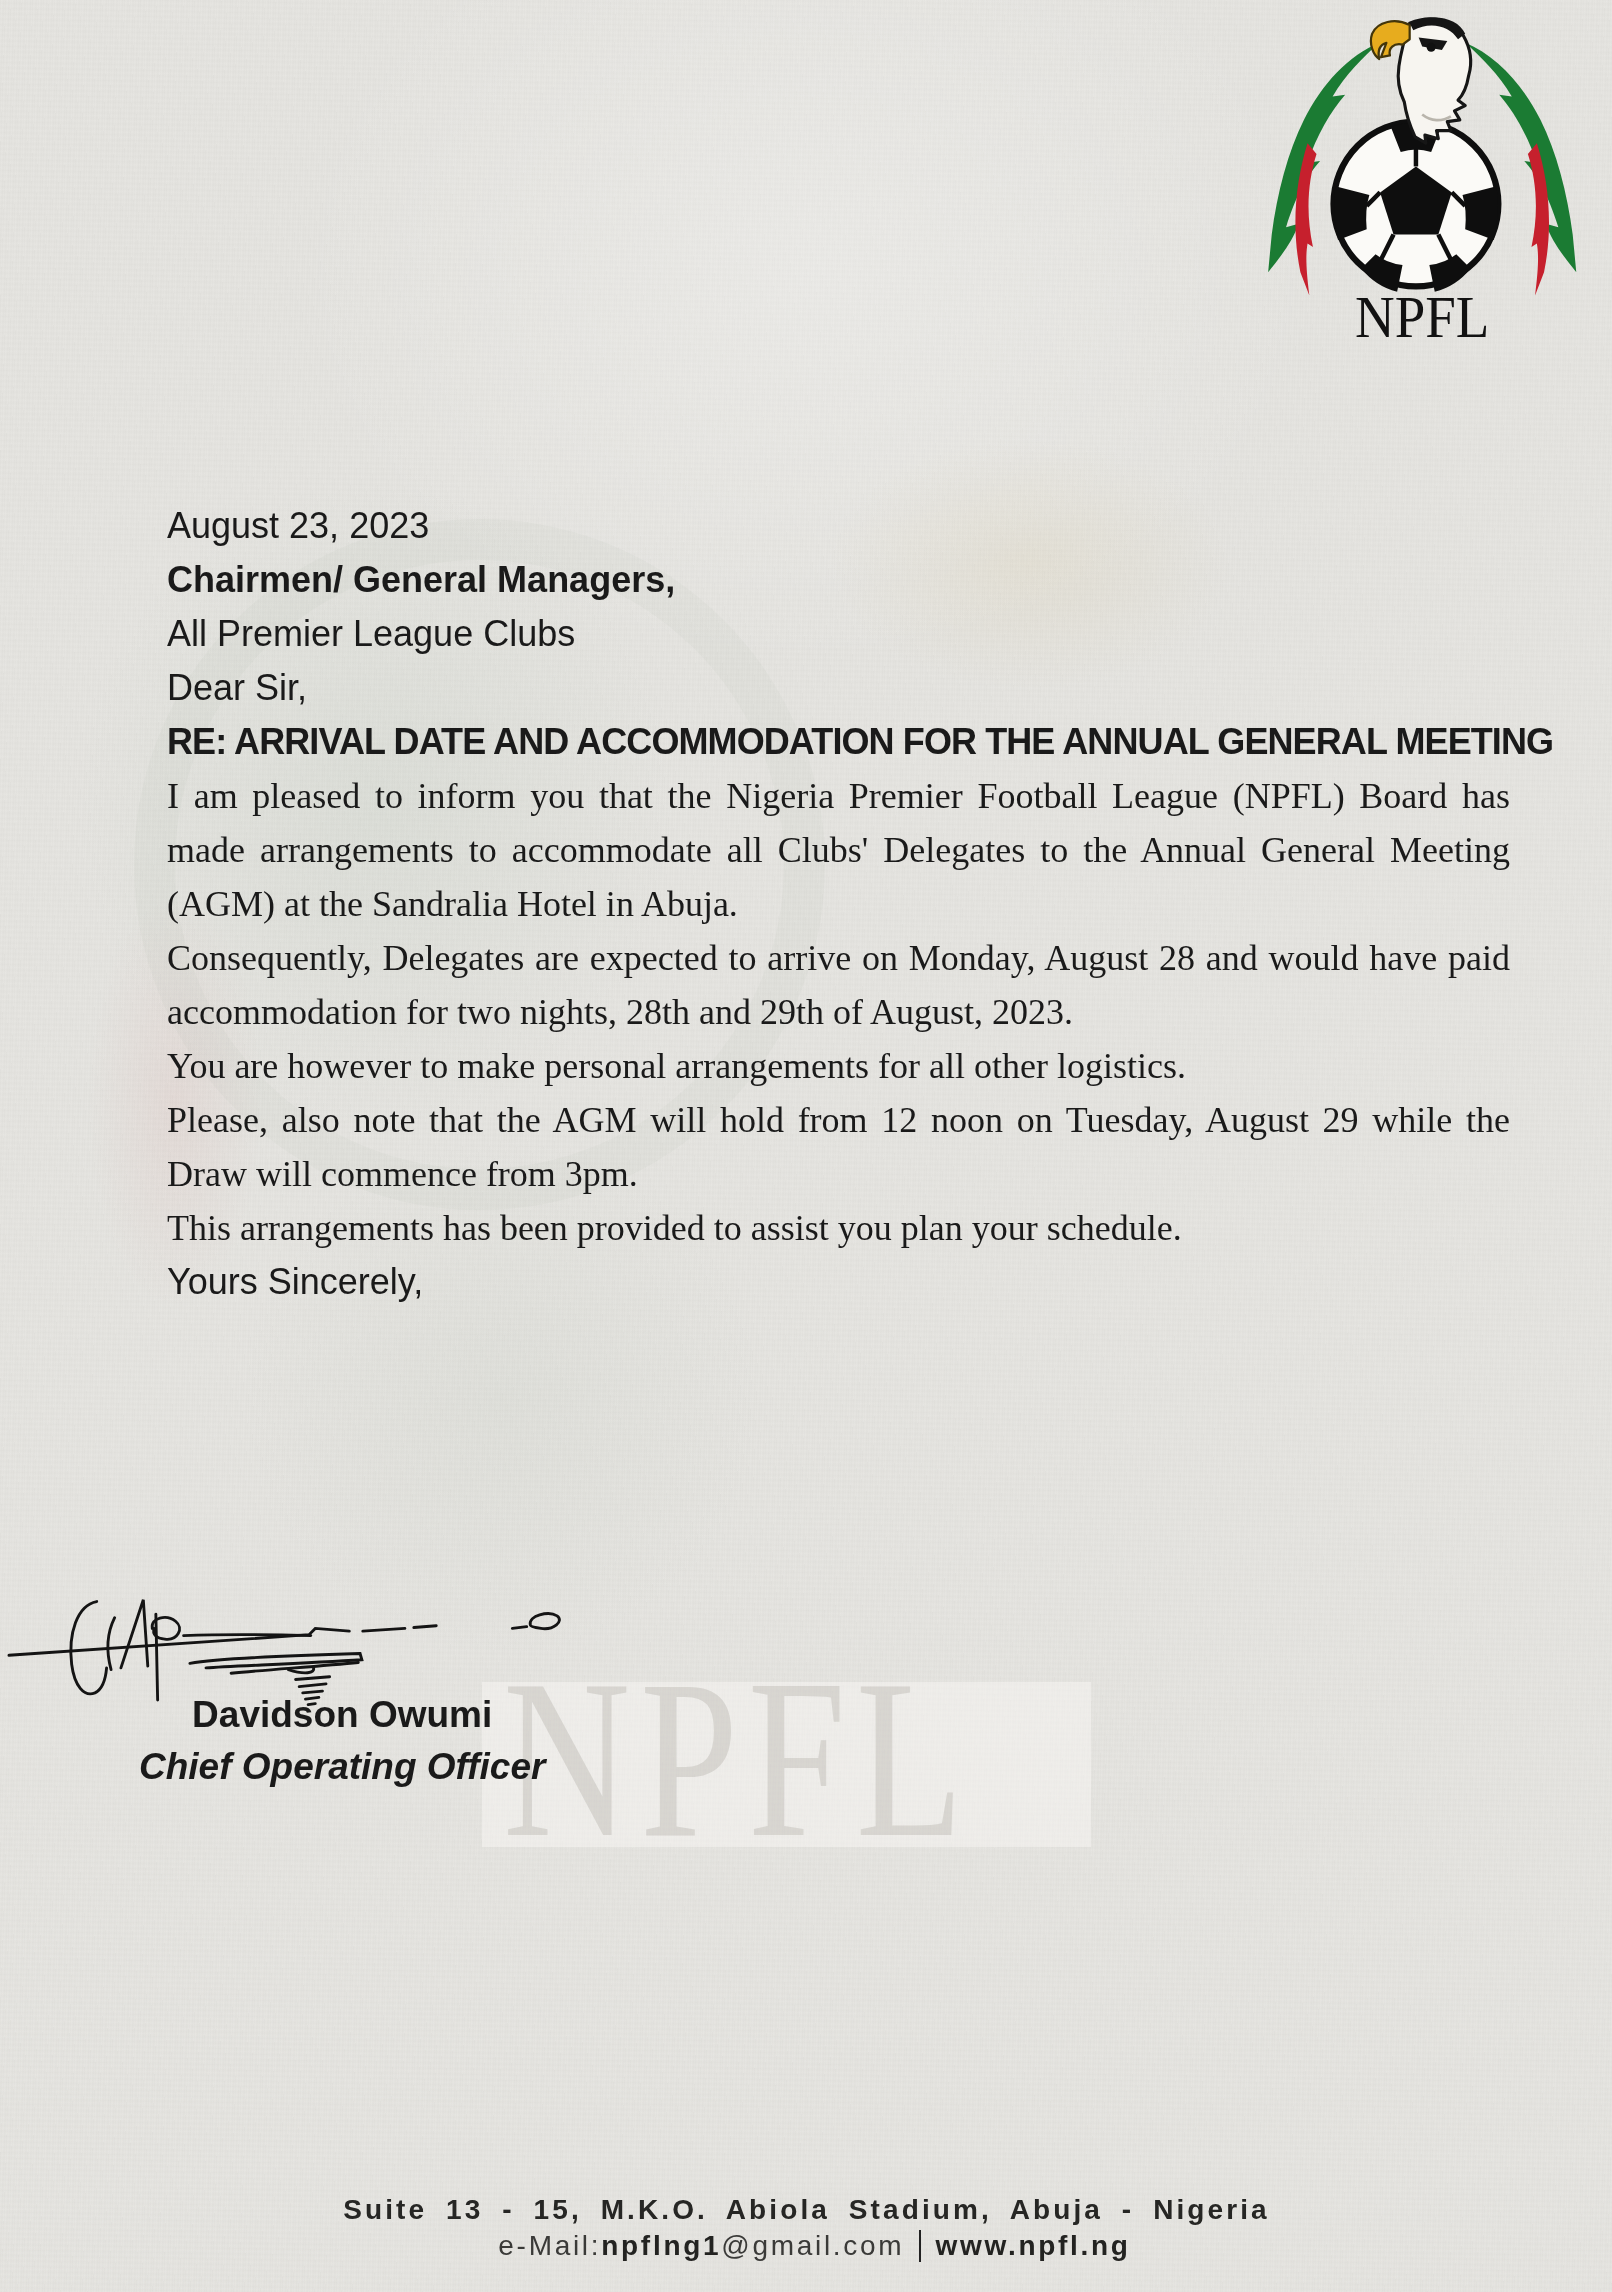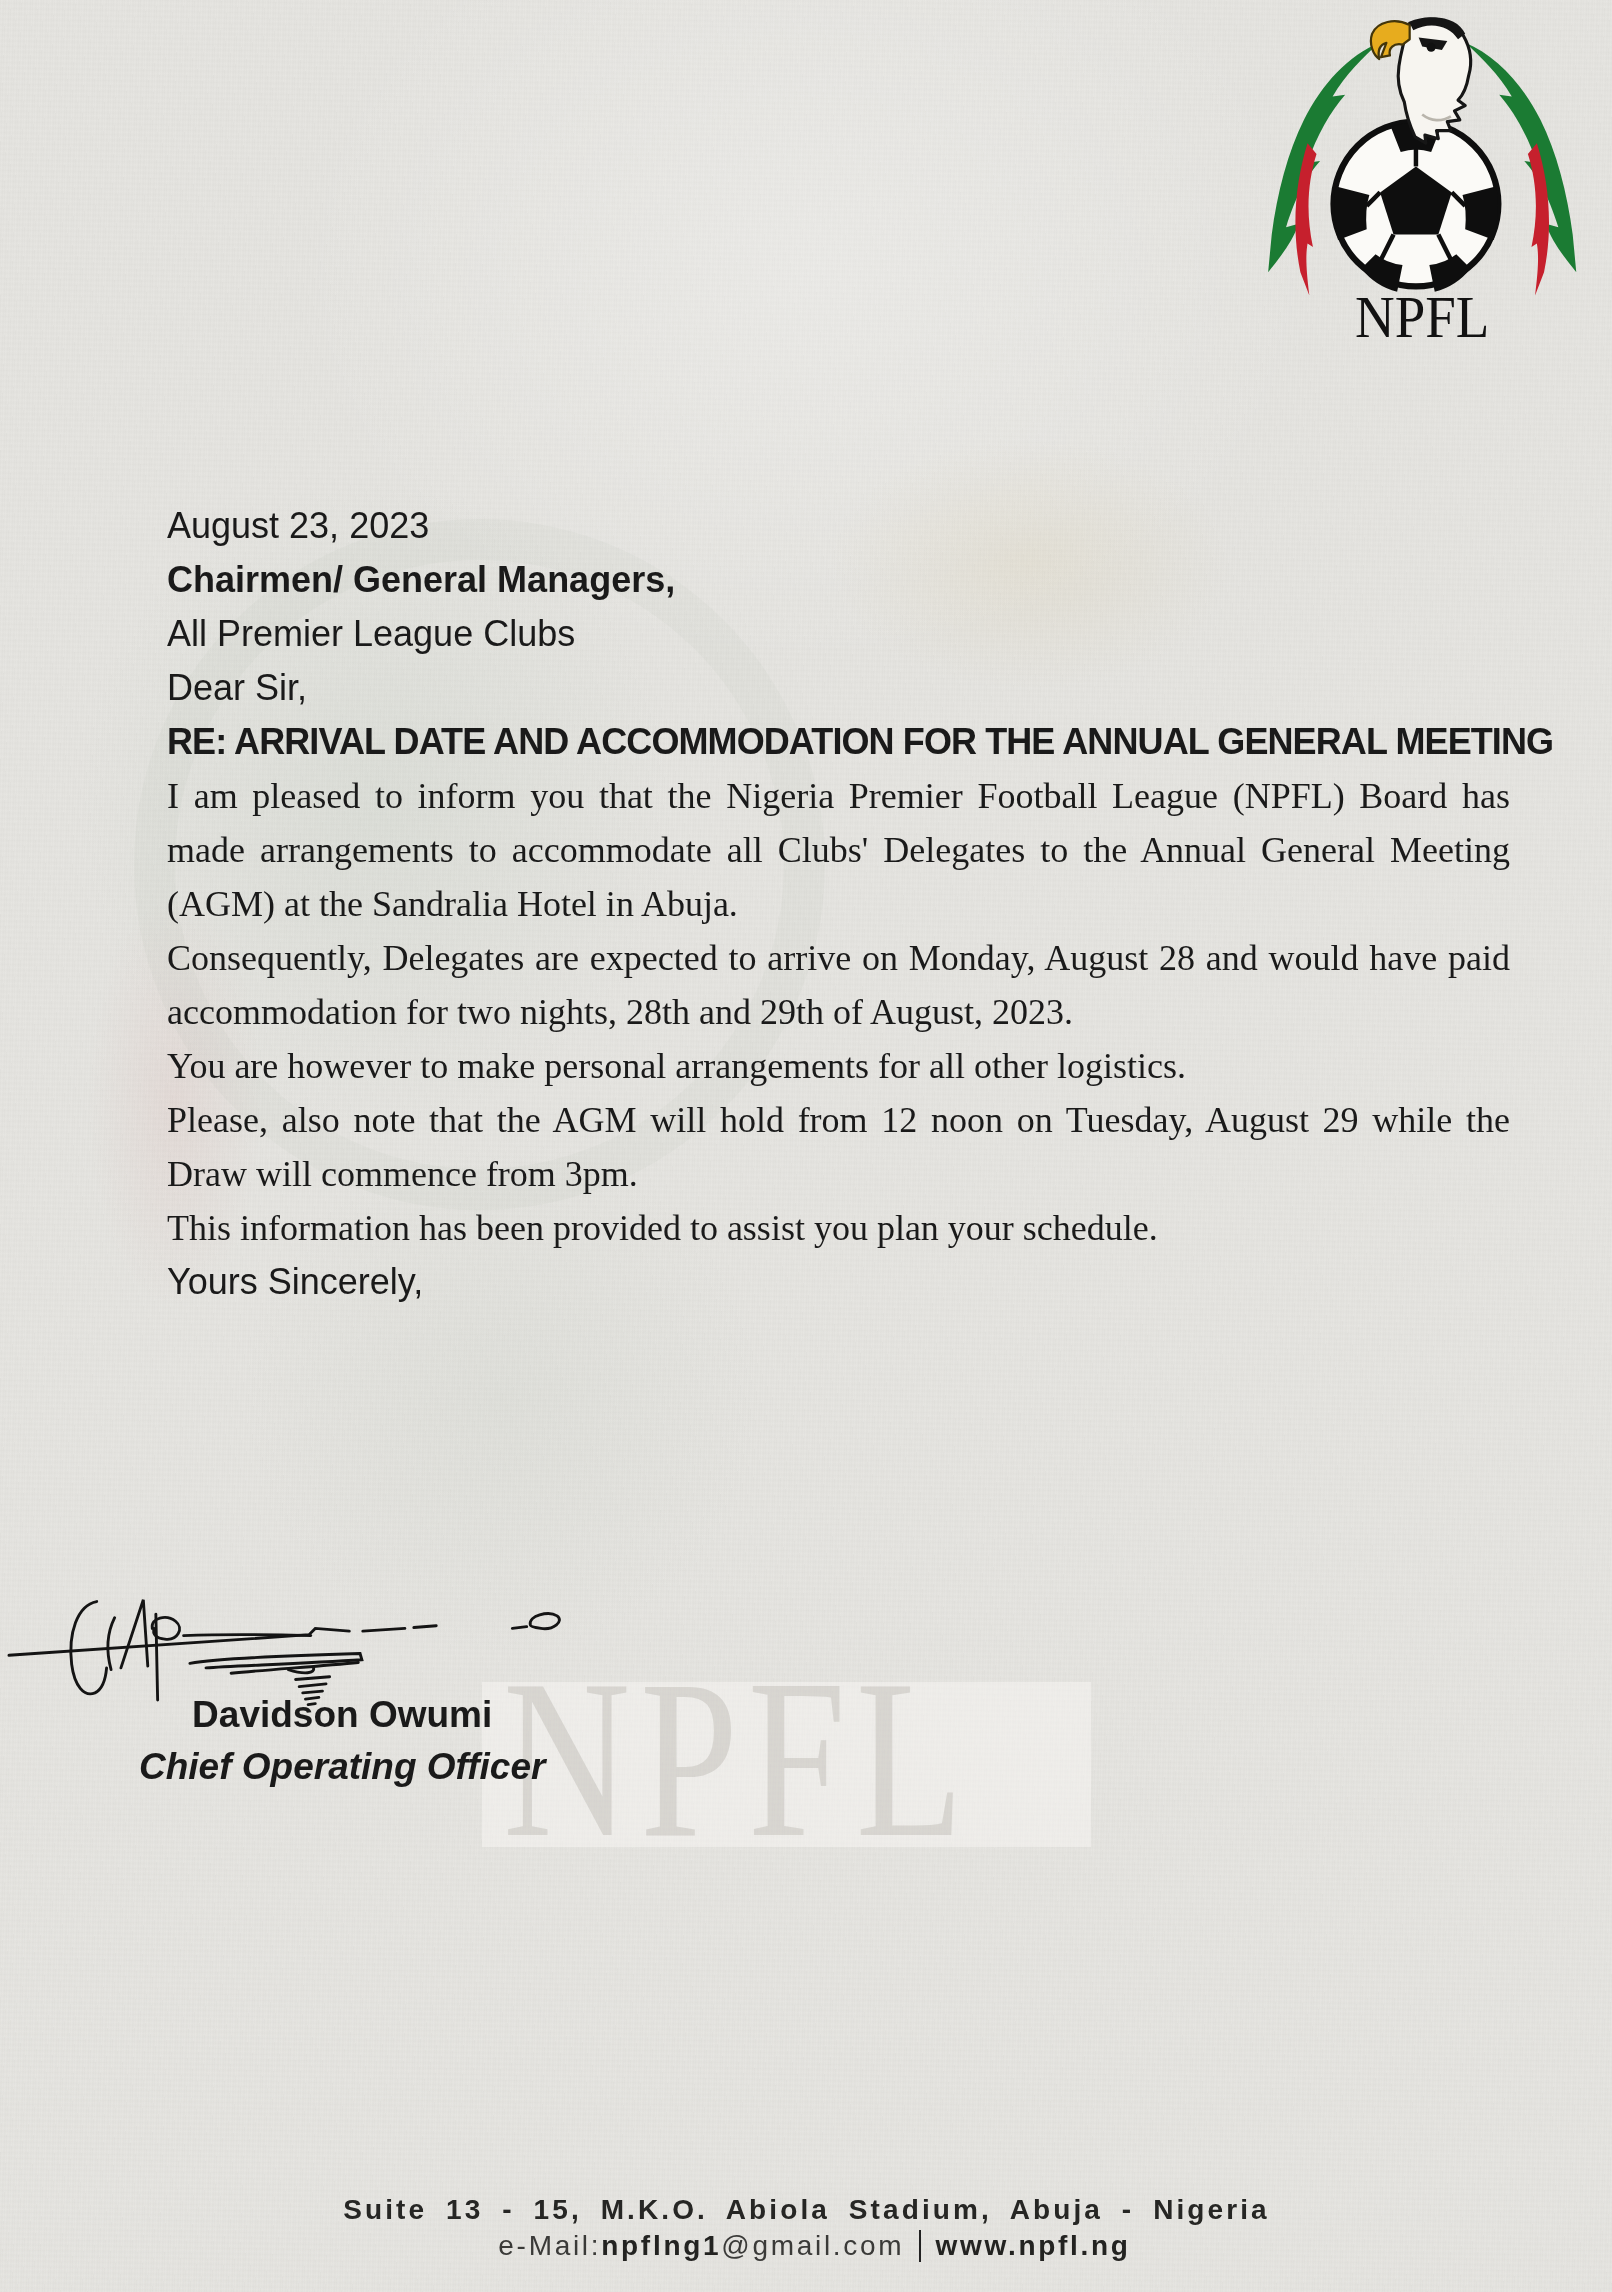--- a/index.html
+++ b/index.html
@@ -118,21 +118,21 @@
   <div class="content">
     <p class="date">August 23, 2023</p>
     <p class="recipient-bold">Chairmen/ General Managers,</p>
     <p class="recipient">All Premier League Clubs</p>
     <p class="salutation">Dear Sir,</p>
     <p class="subject">RE: ARRIVAL DATE AND ACCOMMODATION FOR THE ANNUAL GENERAL MEETING</p>
     <p class="body-para">I am pleased to inform you that the Nigeria Premier Football League (NPFL) Board has made arrangements to accommodate all Clubs' Delegates to the Annual General Meeting (AGM) at the Sandralia Hotel in Abuja.</p>
     <p class="body-para">Consequently, Delegates are expected to arrive on Monday, August 28 and would have paid accommodation for two nights, 28th and 29th of August, 2023.</p>
     <p class="body-para">You are however to make personal arrangements for all other logistics.</p>
     <p class="body-para">Please, also note that the AGM will hold from 12 noon on Tuesday, August 29 while the Draw will commence from 3pm.</p>
-    <p class="body-para">This information has been provided to assist you plan your schedule.</p>
+    <p class="body-para">This arrangements has been provided to assist you plan your schedule.</p>
     <p class="closing">Yours Sincerely,</p>
   </div>
 
   <svg class="signature" viewBox="0 0 700 215">
     <g fill="none" stroke="#141414" stroke-width="3.2" stroke-linecap="round">
       <path d="M10,76 C130,67 250,59 345,53 L352,46 L390,49"></path>
       <path d="M405,49 L452,46 M462,45 L487,43 M572,46 L588,44"></path>
       <path d="M592,42 C590,32 612,26 622,32 C630,38 618,48 604,46 C596,45 592,44 592,42"></path>
       <path d="M108,16 C86,20 76,52 80,86 C83,110 94,123 106,118 C114,114 118,102 119,90"></path>
       <path d="M128,34 C120,50 118,70 124,92"></path>

